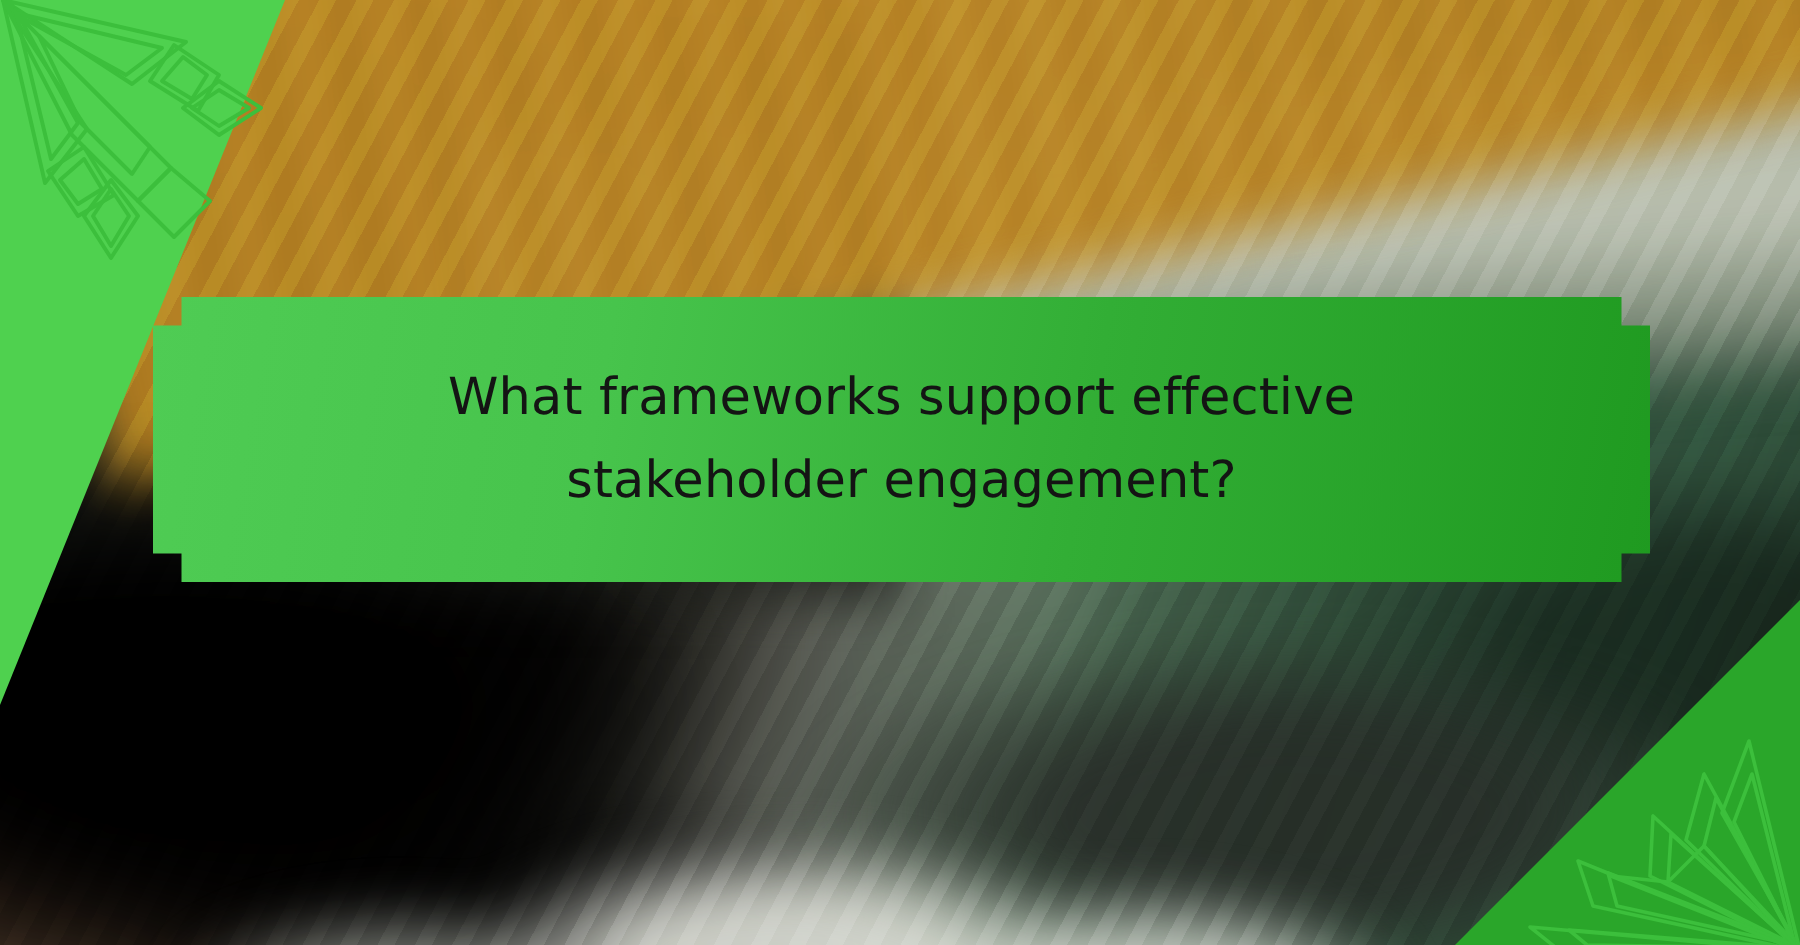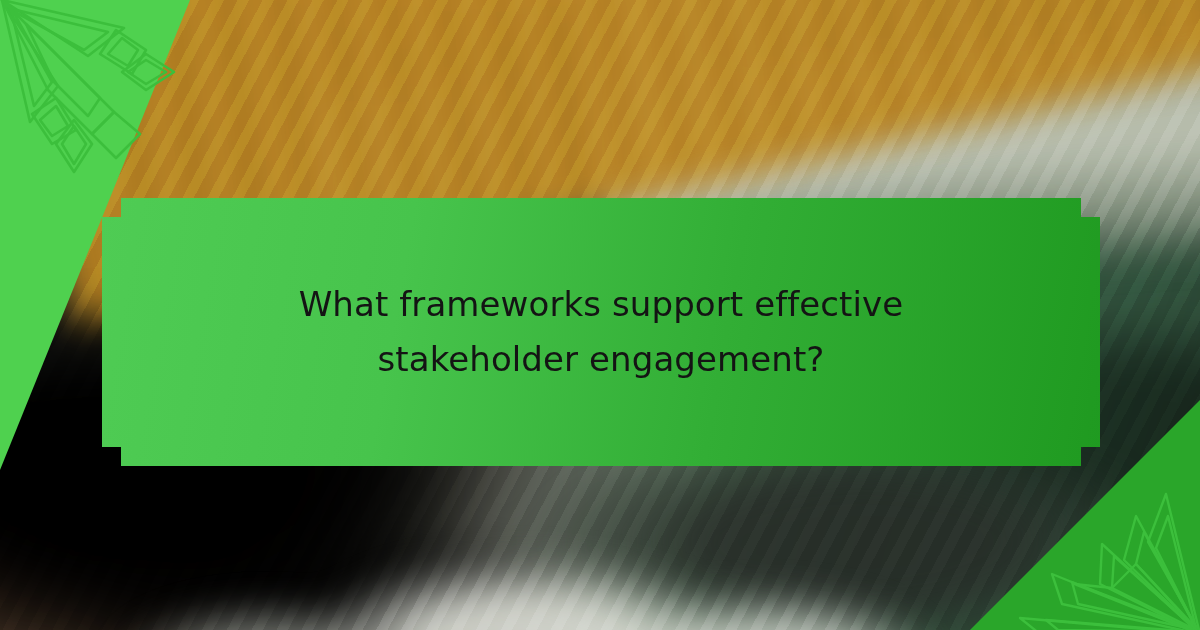--- a/index.html
+++ b/index.html
@@ -136,21 +136,21 @@
   }
   .orn-tl { left: -4px; top: -6px; }
   .orn-br { right: -6px; bottom: -8px; }
 
   
   .banner {
     position: absolute;
     left: 102px;
     top: 198px;
     width: 998px;
-    height: 268px;
+    height: 190px;
     background: linear-gradient(100deg, #4fcc54 0%, #47c44c 30%, #32ae35 62%, #1f9a20 100%);
     display: flex;
     align-items: center;
     justify-content: center;
     box-shadow: 0 3px 16px rgba(0,0,0,0.28);
     --n: 19px;
     clip-path: polygon(
       0 var(--n),
       var(--n) var(--n),
       var(--n) 0,

